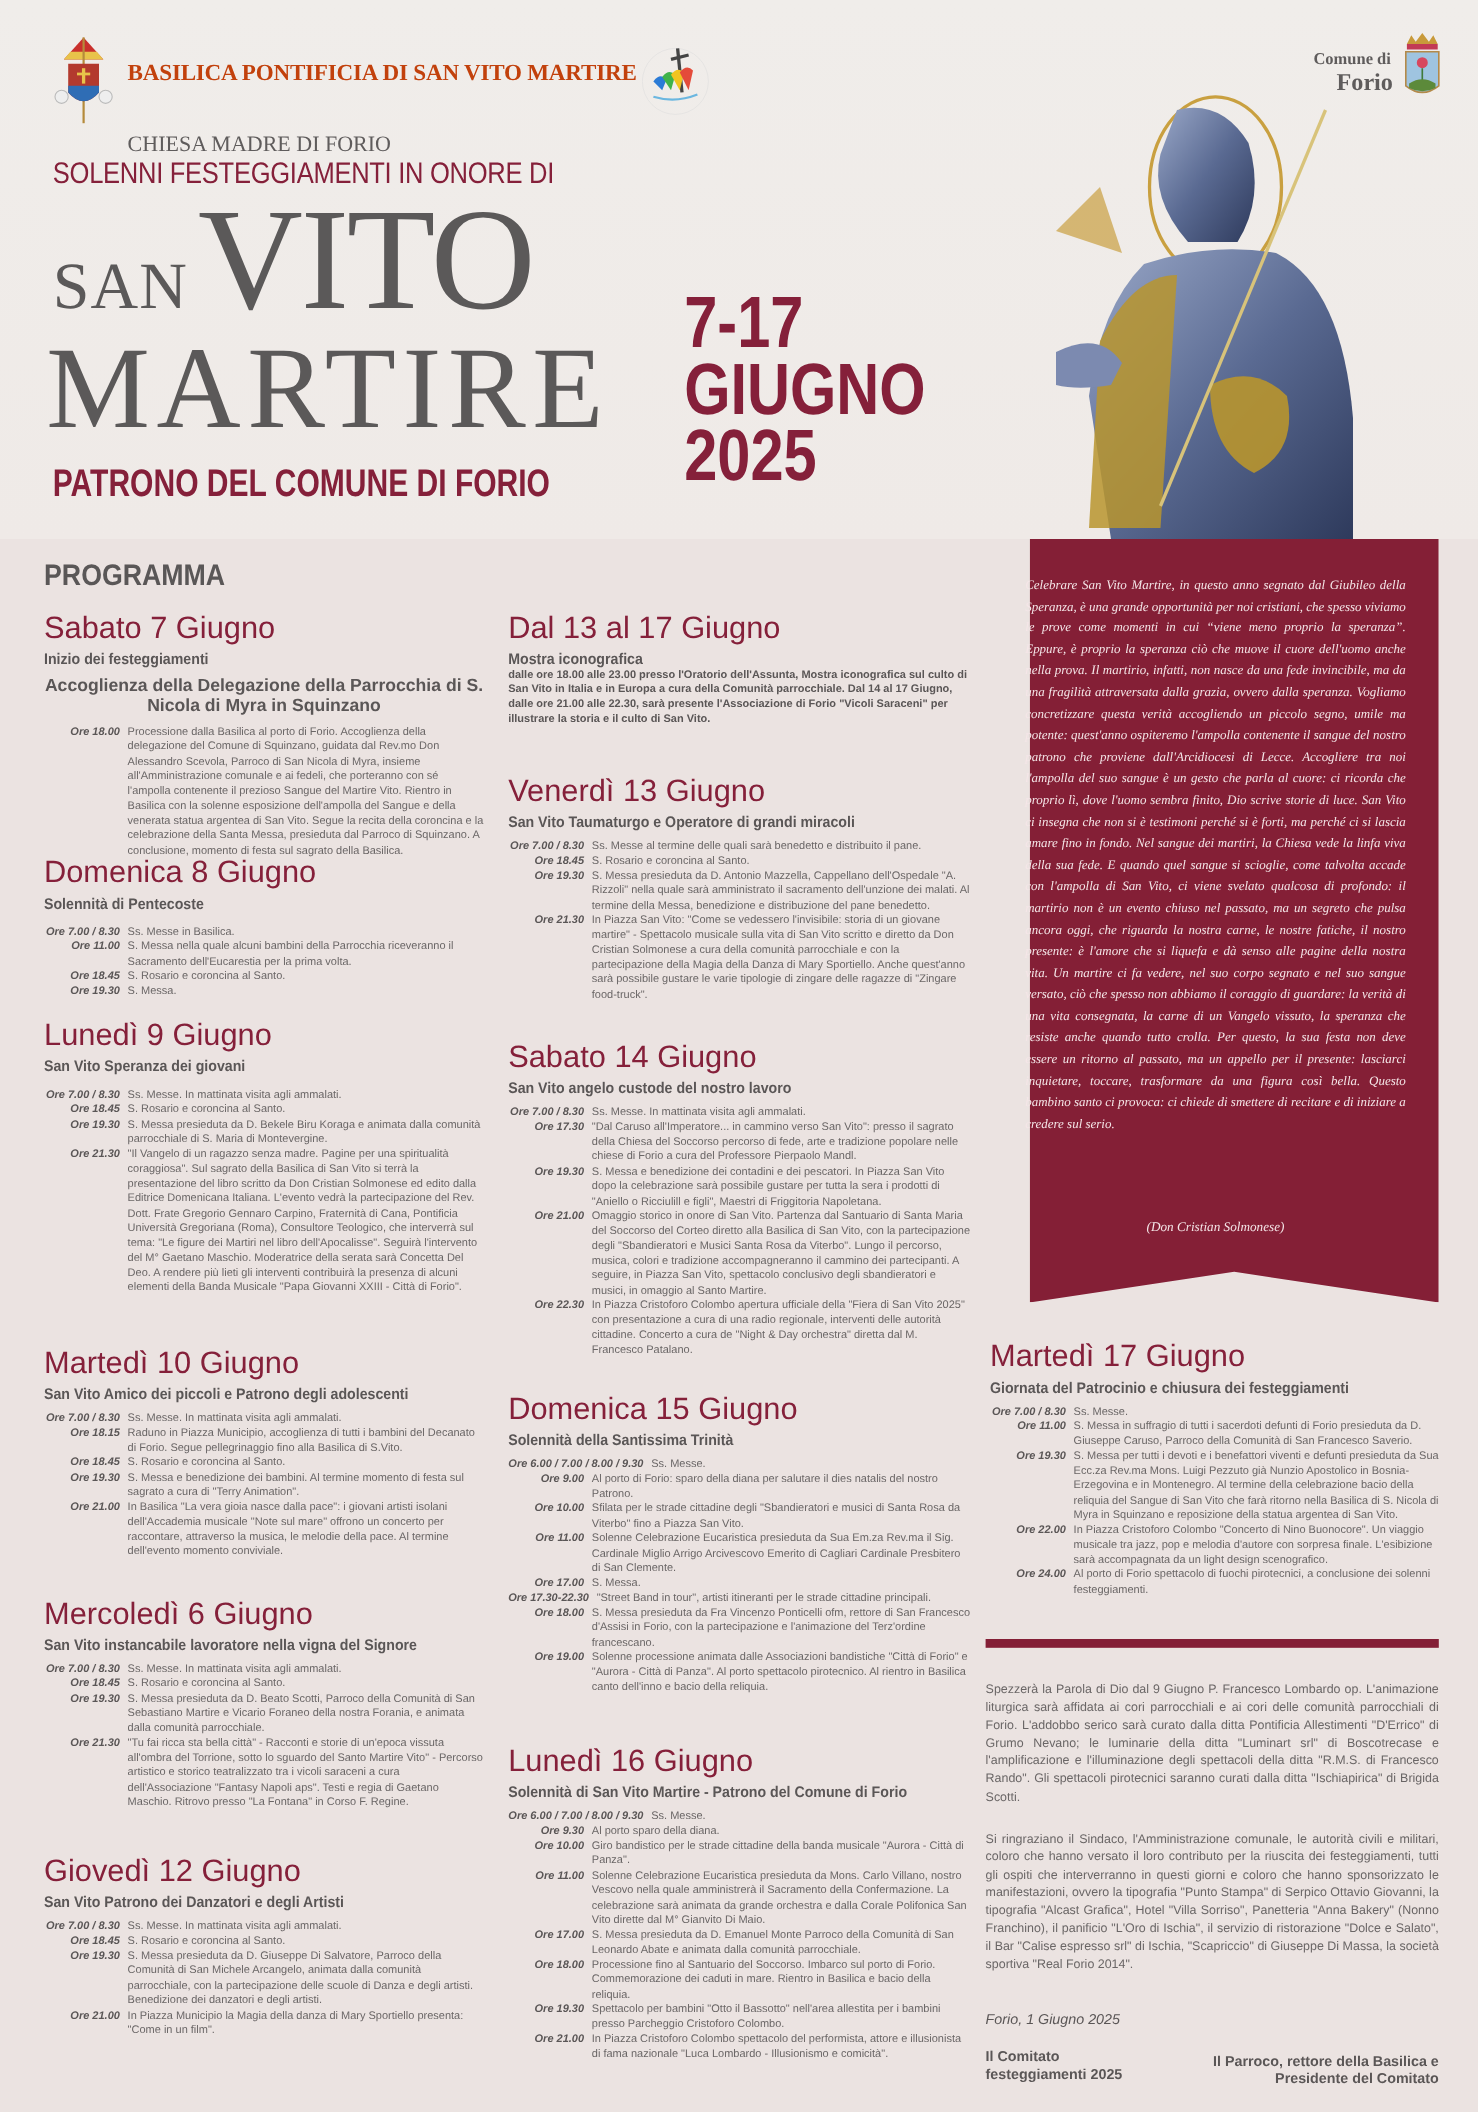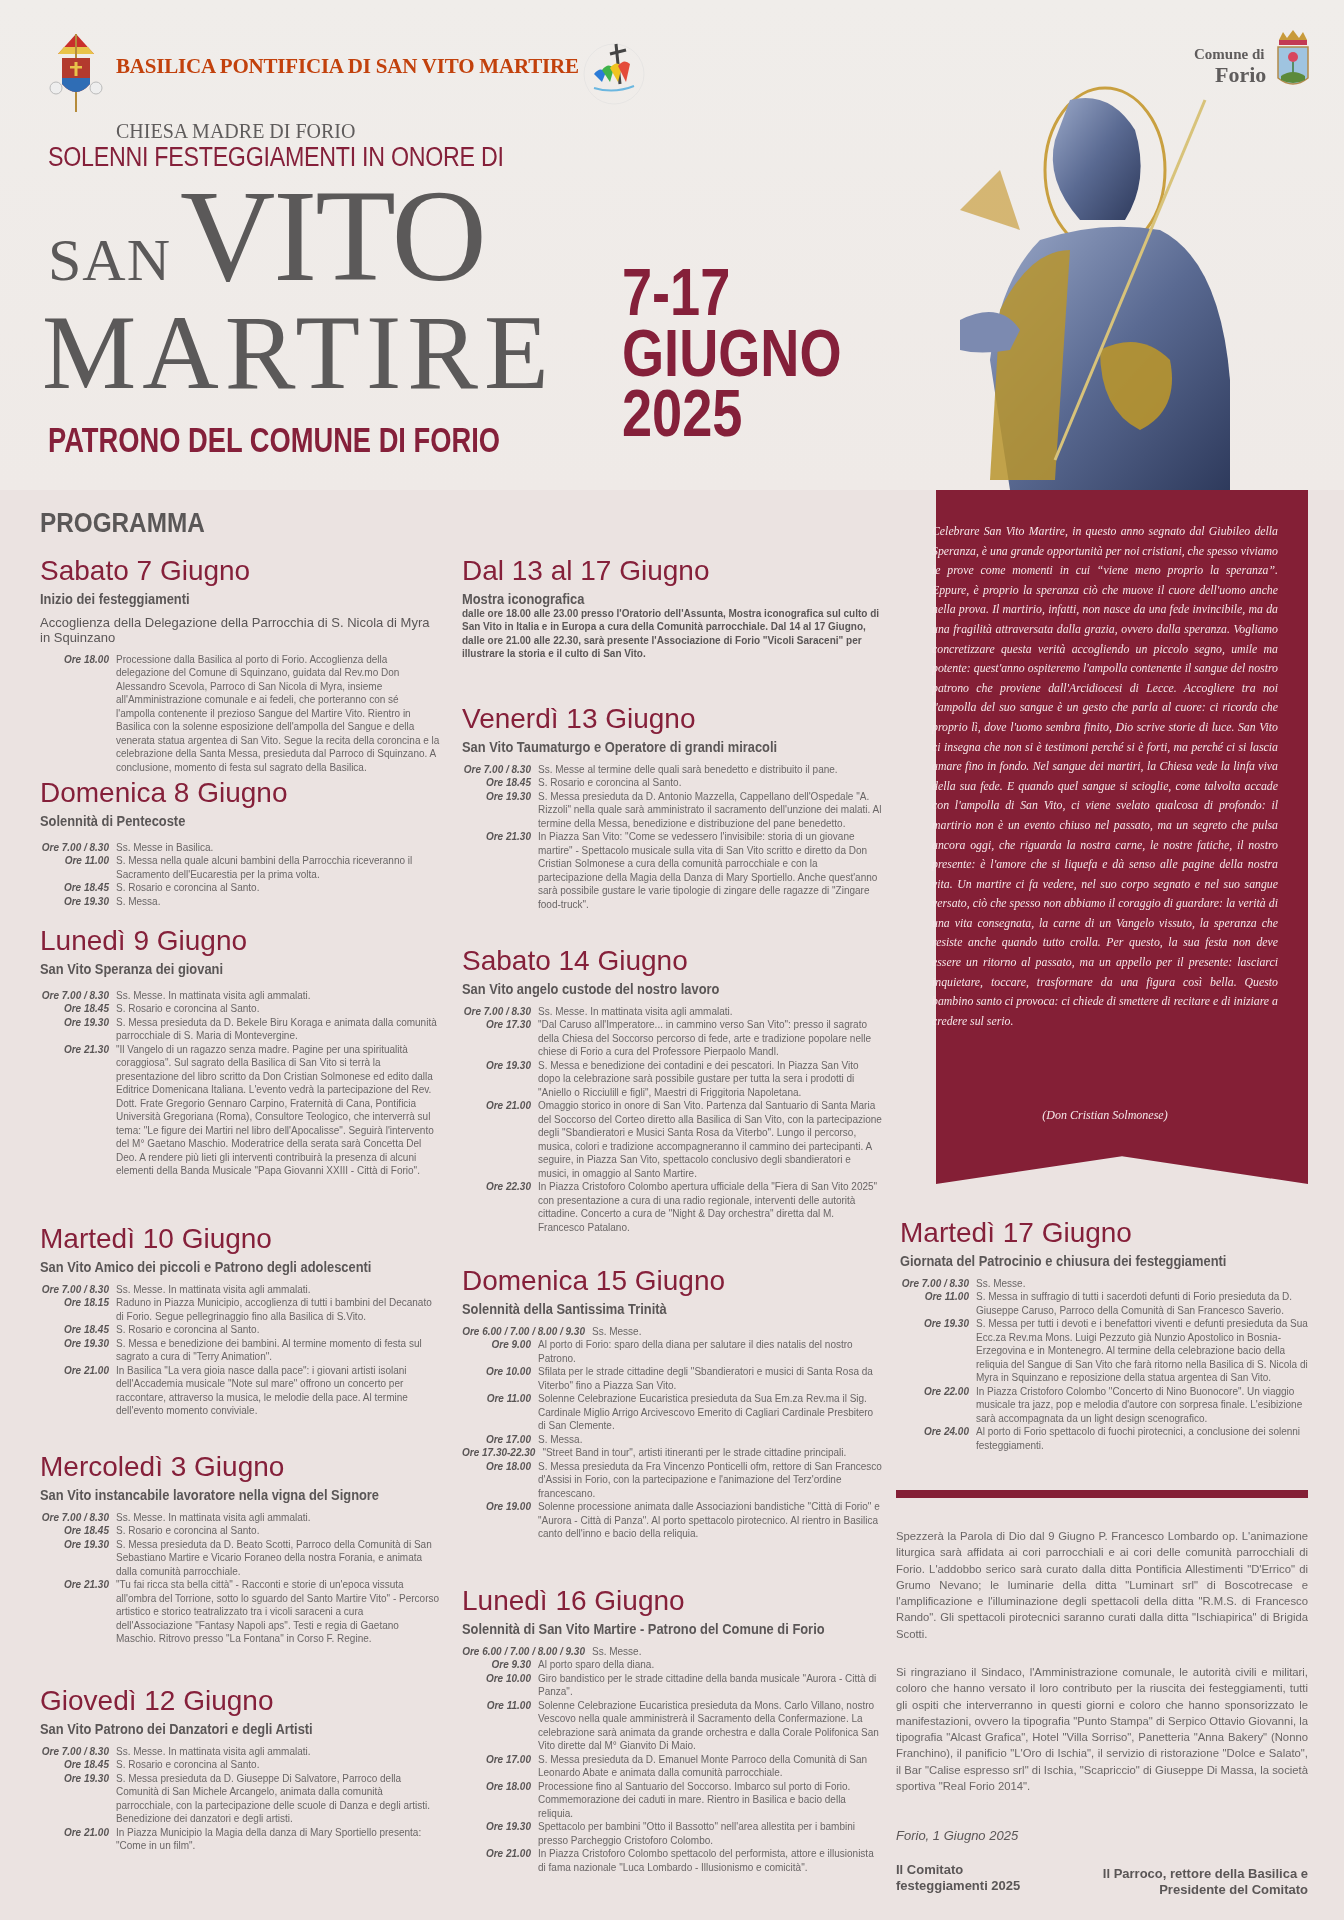--- a/index.html
+++ b/index.html
@@ -39,21 +39,21 @@
   .statue { position: absolute; left: 960px; top: 80px; width: 384px; height: 410px; }
 
   
   .prog-title { position: absolute; left: 40px; top: 508px; font-size: 27px; font-weight: bold; color: #5a5757; transform: scaleX(0.9); transform-origin: left top; }
   .col { position: absolute; }
   .col-left { left: 40px; top: 554px; width: 400px; }
   .col-mid { left: 462px; top: 554px; width: 420px; }
   .day { margin-bottom: 0; }
   .day-title { font-weight: normal; font-size: 28px; color: #85203a; line-height: 1.2; }
   .day-sub { font-weight: bold; font-size: 14px; color: #5a5656; margin-top: 3px; transform: scaleX(0.92); transform-origin: left top; white-space: nowrap; }
-  .day-note { font-weight: normal; font-size: 13px; color: #5a5656; margin-top: 8px; }
+  .day-note { font-weight: bold; font-size: 16px; color: #5a5656; margin-top: 8px; text-align: center; }
   .events { margin-top: 8px; }
   .ev { display: flex; font-size: 10px; line-height: 13.5px; color: #6a6666; }
   .ev .t { flex: 0 0 76px; text-align: right; padding-right: 7px; font-weight: bold; color: #5a5656; white-space: nowrap; font-style: italic; }
   .ev .d { flex: 1; }
   .plain { font-size: 10px; line-height: 13.5px; font-weight: bold; color: #5a5656; }
 
   
   .banner { position: absolute; left: 936px; top: 490px; width: 372px; height: 694px; background: #841f36; clip-path: polygon(0 0, 100% 0, 100% 100%, 50% 96%, 0 100%); }
   .banner-text { position: absolute; left: 932px; top: 522px; width: 346px; font-family: "Liberation Serif", serif; font-style: italic; font-size: 11.8px; line-height: 19.6px; color: #f5e6e8; text-align: justify; }
   .banner-sign { position: absolute; left: 932px; top: 1108px; width: 346px; text-align: center; font-family: "Liberation Serif", serif; font-style: italic; font-size: 12px; color: #f5e6e8; }
@@ -215,21 +215,21 @@
           <span class="t">Ore 19.30</span>
           <span class="d">S. Messa e benedizione dei bambini. Al termine momento di festa sul sagrato a cura di "Terry Animation".</span>
         </div>
       <div class="ev">
           <span class="t">Ore 21.00</span>
           <span class="d">In Basilica "La vera gioia nasce dalla pace": i giovani artisti isolani dell'Accademia musicale "Note sul mare" offrono un concerto per raccontare, attraverso la musica, le melodie della pace. Al termine dell'evento momento conviviale.</span>
         </div>
     </div>
   </div>
   <div class="day" style="height:234px">
-    <div class="day-title">Mercoledì 3 Giugno</div>
+    <div class="day-title">Mercoledì 6 Giugno</div>
     <div class="day-sub">San Vito instancabile lavoratore nella vigna del Signore</div>
     <div class="events">
       <div class="ev">
           <span class="t">Ore 7.00 / 8.30</span>
           <span class="d">Ss. Messe. In mattinata visita agli ammalati.</span>
         </div>
       <div class="ev">
           <span class="t">Ore 18.45</span>
           <span class="d">S. Rosario e coroncina al Santo.</span>
         </div>

